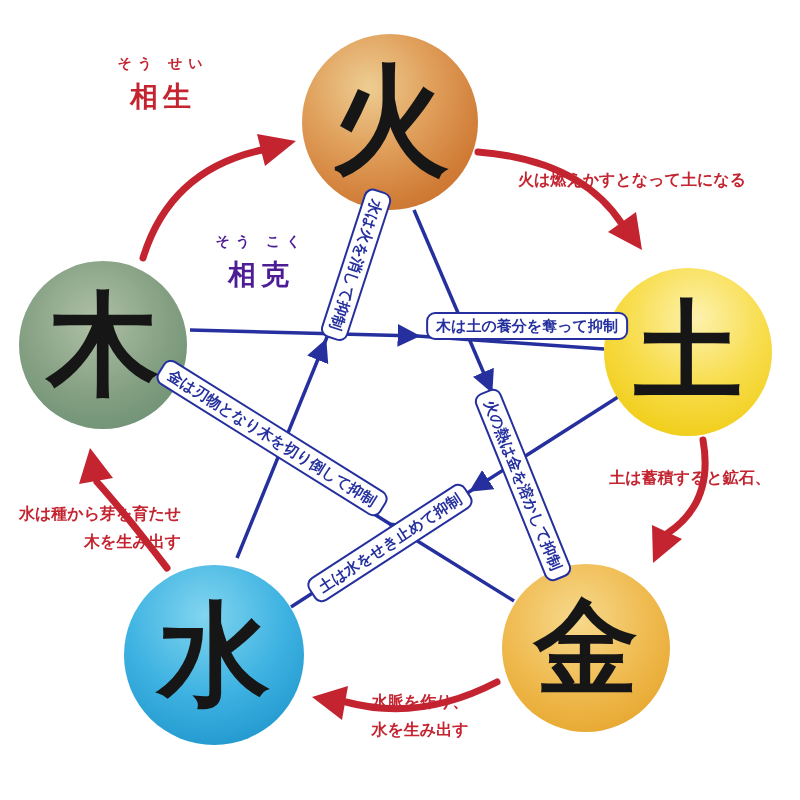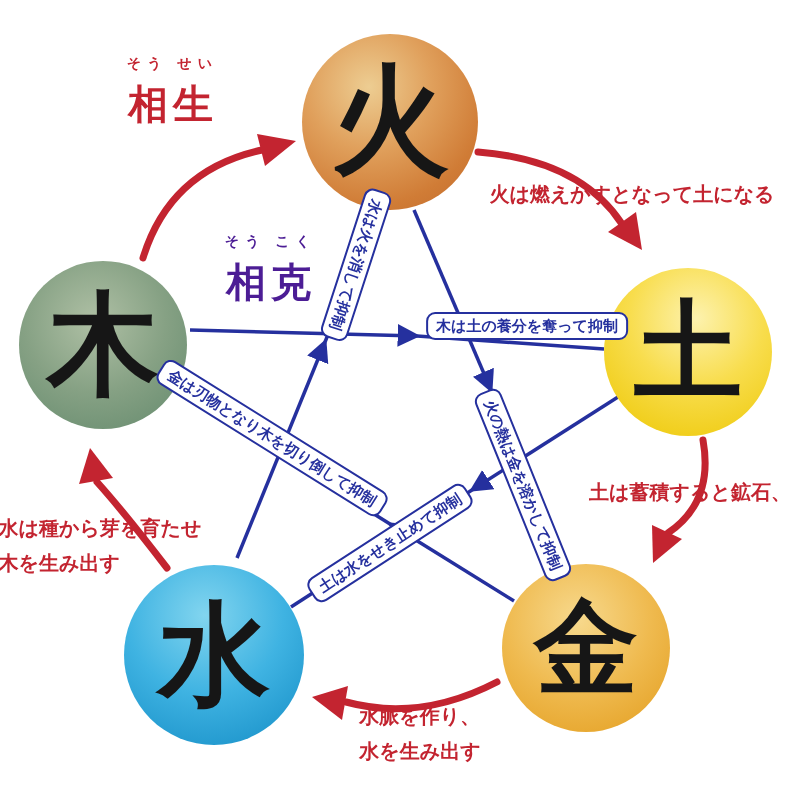--- a/index.html
+++ b/index.html
@@ -15,29 +15,29 @@
   .kanji{
     font-family:"Liberation Serif","DejaVu Serif",serif;
     font-weight:600;color:#161616;line-height:1;
   }
   .circle-fire {background:radial-gradient(circle at 38% 30%, #edcd92 0%, #e0a05c 38%, #d07c36 72%, #c06a2c 100%);}
   .circle-earth{background:radial-gradient(circle at 55% 30%, #fdf2ae 0%, #f8dd4d 45%, #f1cf1e 78%, #ecc517 100%);}
   .circle-metal{background:radial-gradient(circle at 45% 33%, #f7d98d 0%, #efba4f 50%, #e7a72f 82%, #df9c28 100%);}
   .circle-water{background:radial-gradient(circle at 45% 28%, #82d5ef 0%, #3fb3e2 48%, #2097cd 85%, #1b8cc0 100%);}
   .circle-wood {background:radial-gradient(circle at 45% 36%, #afc0a5 0%, #86a184 50%, #6d9073 85%, #648a6c 100%);}
 
-  .title-block{position:absolute;z-index:3;text-align:right;line-height:1.1;}
+  .title-block{position:absolute;z-index:3;text-align:center;line-height:1.1;}
   .furigana{font-size:14px;font-weight:600;letter-spacing:6px;margin-bottom:2px;white-space:nowrap;}
-  .title-kanji{font-size:40px;font-weight:700;letter-spacing:5px;white-space:nowrap;margin-top:11px;}
+  .title-kanji{font-size:28px;font-weight:700;letter-spacing:5px;white-space:nowrap;margin-top:11px;}
   .gen-color{color:#c32430;}
   .ove-color{color:#4c1d95;}
 
   .gen-label{
-    position:absolute;z-index:4;color:#c32430;font-size:20px;font-weight:600;
-    text-align:left;white-space:nowrap;line-height:1.75;transform:translateX(-50%);margin-top:11px;
+    position:absolute;z-index:4;color:#c32430;font-size:16px;font-weight:600;
+    text-align:right;white-space:nowrap;line-height:1.75;transform:translateX(-50%);
   }
   .ove-label{
     position:absolute;z-index:4;color:#25309e;background:#ffffff;
     border:2px solid #25309e;border-radius:9px;padding:3px 8px;
     font-size:15px;font-weight:600;white-space:nowrap;line-height:1.2;
   }
 </style>
 </head>
 <body>
 

